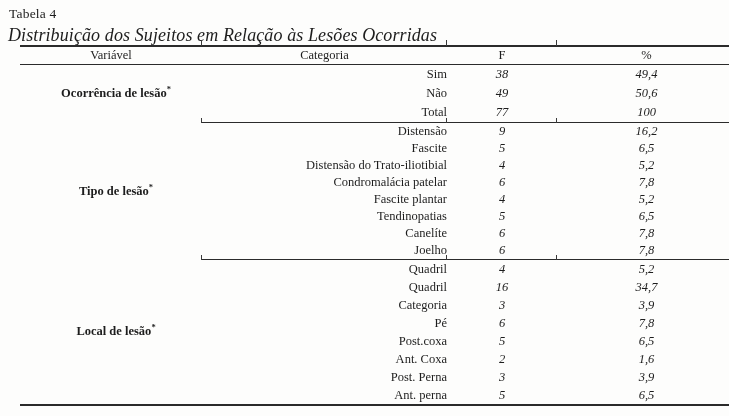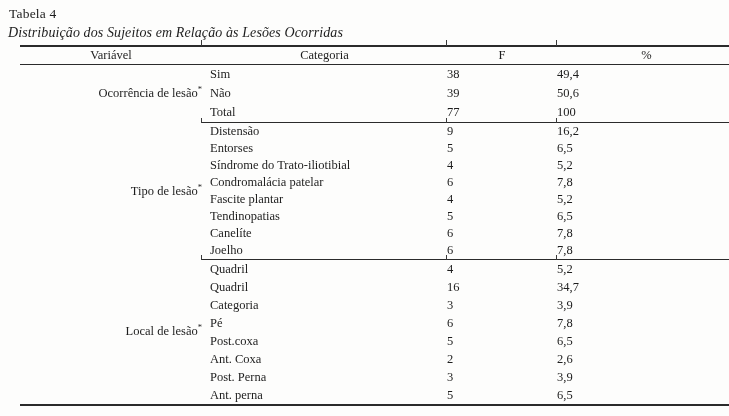--- a/index.html
+++ b/index.html
@@ -10,21 +10,21 @@
     color:#1d1d1d;
     overflow:hidden;
   }
   .page{position:relative;width:627px;height:416px;}
   .caption-number{
     position:absolute;left:9px;top:6px;
     font-size:13.5px;letter-spacing:.2px;
   }
   .caption-title{
     position:absolute;left:8px;top:25px;
-    font-size:14px;font-style:italic;letter-spacing:.1px;
+    font-size:18px;font-style:italic;letter-spacing:.1px;
     white-space:nowrap;
   }
   table.stats{
     position:absolute;left:20px;top:45px;
     width:716px;
     border-collapse:collapse;table-layout:fixed;
     border-top:2px solid #2b2b2b;
     border-bottom:2px solid #2b2b2b;
     font-size:12.5px;
   }
@@ -35,23 +35,23 @@
   th{
     font-weight:normal;text-align:center;
     height:17px;padding:0;
     border-bottom:1px solid #2b2b2b;
     position:relative;
   }
   td{padding:0;vertical-align:middle;position:relative;}
   tr.g0 td{height:19px;}
   tr.g1 td{height:17px;}
   tr.g2 td{height:18px;}
-  td.var{text-align:right;padding-left:10px;vertical-align:middle;}
-  td.cat{text-align:left;padding-left:8px;margin-left:24px;}
-  td.f,td.pct{}
+  td.var{text-align:center;padding-left:10px;vertical-align:middle;font-weight:bold;}
+  td.cat{text-align:right;padding-left:8px;margin-left:24px;}
+  td.f,td.pct{text-align:center;font-style:italic;}
   tr.group-start td.cat,
   tr.group-start td.f,
   tr.group-start td.pct{border-top:1px solid #2b2b2b;}
   sup{font-size:8.5px;vertical-align:super;line-height:0;}
   .tick{
     position:absolute;width:1px;background:#3a3a3a;
     pointer-events:none;
   }
   .tick-top{left:-1px;top:-7px;height:6px;}
   .tick-sep{left:-1px;top:-5px;height:5px;}
@@ -93,41 +93,41 @@
     </thead>
     <tbody>
         <tr class="g0">
           <td class="var" rowspan="3"><span>Ocorrência de lesão</span><sup>*</sup></td>
           <td class="cat"><span>Sim</span></td>
           <td class="f"><span>38</span></td>
           <td class="pct"><span>49,4</span></td>
         </tr>
         <tr class="g0">
           <td class="cat"><span>Não</span></td>
-          <td class="f"><span>39</span></td>
+          <td class="f"><span>49</span></td>
           <td class="pct"><span>50,6</span></td>
         </tr>
         <tr class="g0">
           <td class="cat"><span>Total</span></td>
           <td class="f"><span>77</span></td>
           <td class="pct"><span>100</span></td>
         </tr>
         <tr class="g1 group-start">
           <td class="var" rowspan="8"><span>Tipo de lesão</span><sup>*</sup></td>
           <td class="cat"><span class="tick tick-sep"></span><span>Distensão</span></td>
           <td class="f"><span class="tick tick-sep"></span><span>9</span></td>
           <td class="pct"><span class="tick tick-sep"></span><span>16,2</span></td>
         </tr>
         <tr class="g1">
-          <td class="cat"><span>Entorses</span></td>
+          <td class="cat"><span>Fascite</span></td>
           <td class="f"><span>5</span></td>
           <td class="pct"><span>6,5</span></td>
         </tr>
         <tr class="g1">
-          <td class="cat"><span>Síndrome do Trato-iliotibial</span></td>
+          <td class="cat"><span>Distensão do Trato-iliotibial</span></td>
           <td class="f"><span>4</span></td>
           <td class="pct"><span>5,2</span></td>
         </tr>
         <tr class="g1">
           <td class="cat"><span>Condromalácia patelar</span></td>
           <td class="f"><span>6</span></td>
           <td class="pct"><span>7,8</span></td>
         </tr>
         <tr class="g1">
           <td class="cat"><span>Fascite plantar</span></td>
@@ -171,21 +171,21 @@
           <td class="pct"><span>7,8</span></td>
         </tr>
         <tr class="g2">
           <td class="cat"><span>Post.coxa</span></td>
           <td class="f"><span>5</span></td>
           <td class="pct"><span>6,5</span></td>
         </tr>
         <tr class="g2">
           <td class="cat"><span>Ant. Coxa</span></td>
           <td class="f"><span>2</span></td>
-          <td class="pct"><span>2,6</span></td>
+          <td class="pct"><span>1,6</span></td>
         </tr>
         <tr class="g2">
           <td class="cat"><span>Post. Perna</span></td>
           <td class="f"><span>3</span></td>
           <td class="pct"><span>3,9</span></td>
         </tr>
         <tr class="g2">
           <td class="cat"><span>Ant. perna</span></td>
           <td class="f"><span>5</span></td>
           <td class="pct"><span>6,5</span></td>

